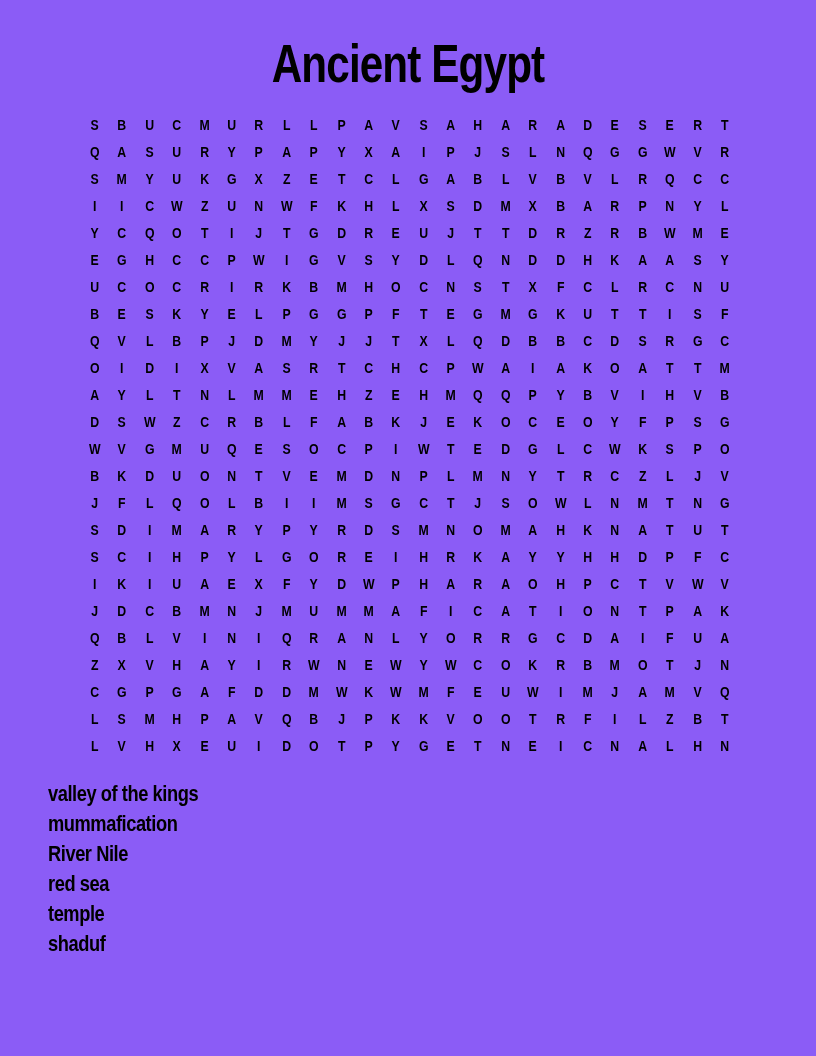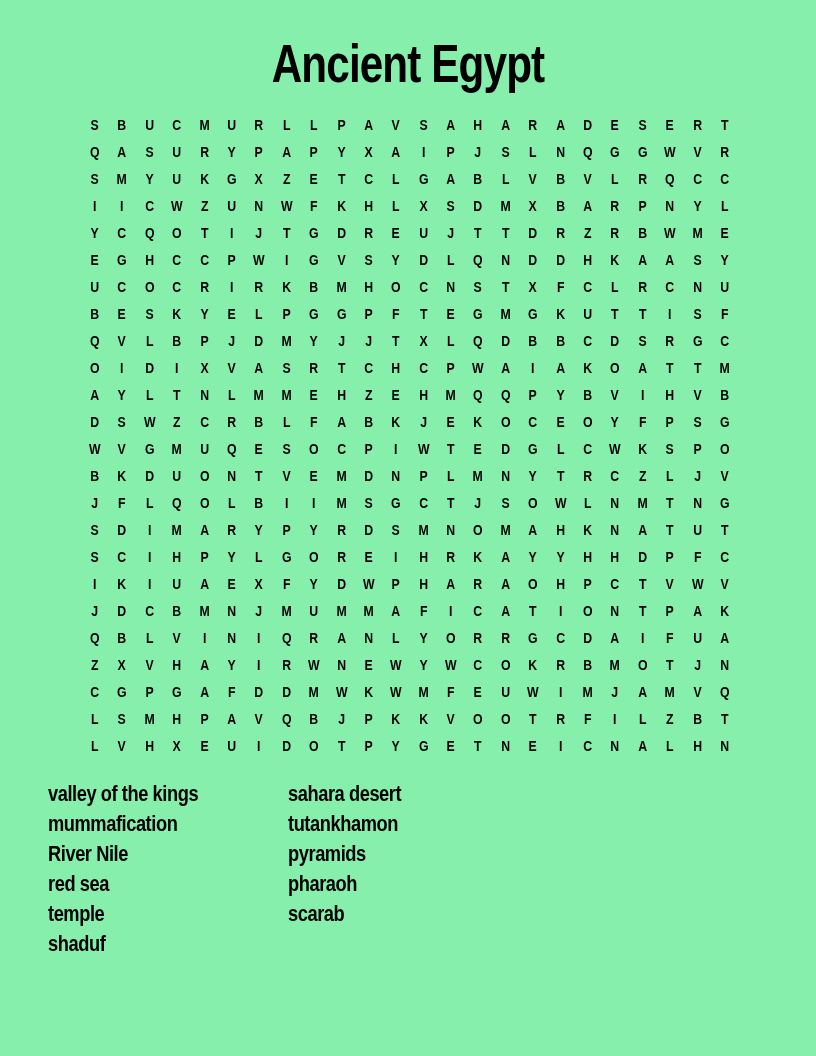--- a/index.html
+++ b/index.html
@@ -4,21 +4,21 @@
 <style>
   html, body {
     margin: 0;
     padding: 0;
     background: #ffffff;
   }
   .page {
     position: relative;
     width: 816px;
     height: 1056px;
-    background: #86efac;
+    background: #8b5cf6;
     overflow: hidden;
     font-family: "Liberation Sans", sans-serif;
     color: #000000;
   }
   .title {
     position: absolute;
     top: 34px;
     left: 0;
     width: 100%;
     text-align: center;
@@ -655,21 +655,14 @@
 
   <div class="word-list">
       <div class="word-col">
         <div class="word-item">valley of the kings</div>
         <div class="word-item">mummafication</div>
         <div class="word-item">River Nile</div>
         <div class="word-item">red sea</div>
         <div class="word-item">temple</div>
         <div class="word-item">shaduf</div>
       </div>
-      <div class="word-col">
-        <div class="word-item">sahara desert</div>
-        <div class="word-item">tutankhamon</div>
-        <div class="word-item">pyramids</div>
-        <div class="word-item">pharaoh</div>
-        <div class="word-item">scarab</div>
-      </div>
     </div>
 </div>
 
 </body></html>

